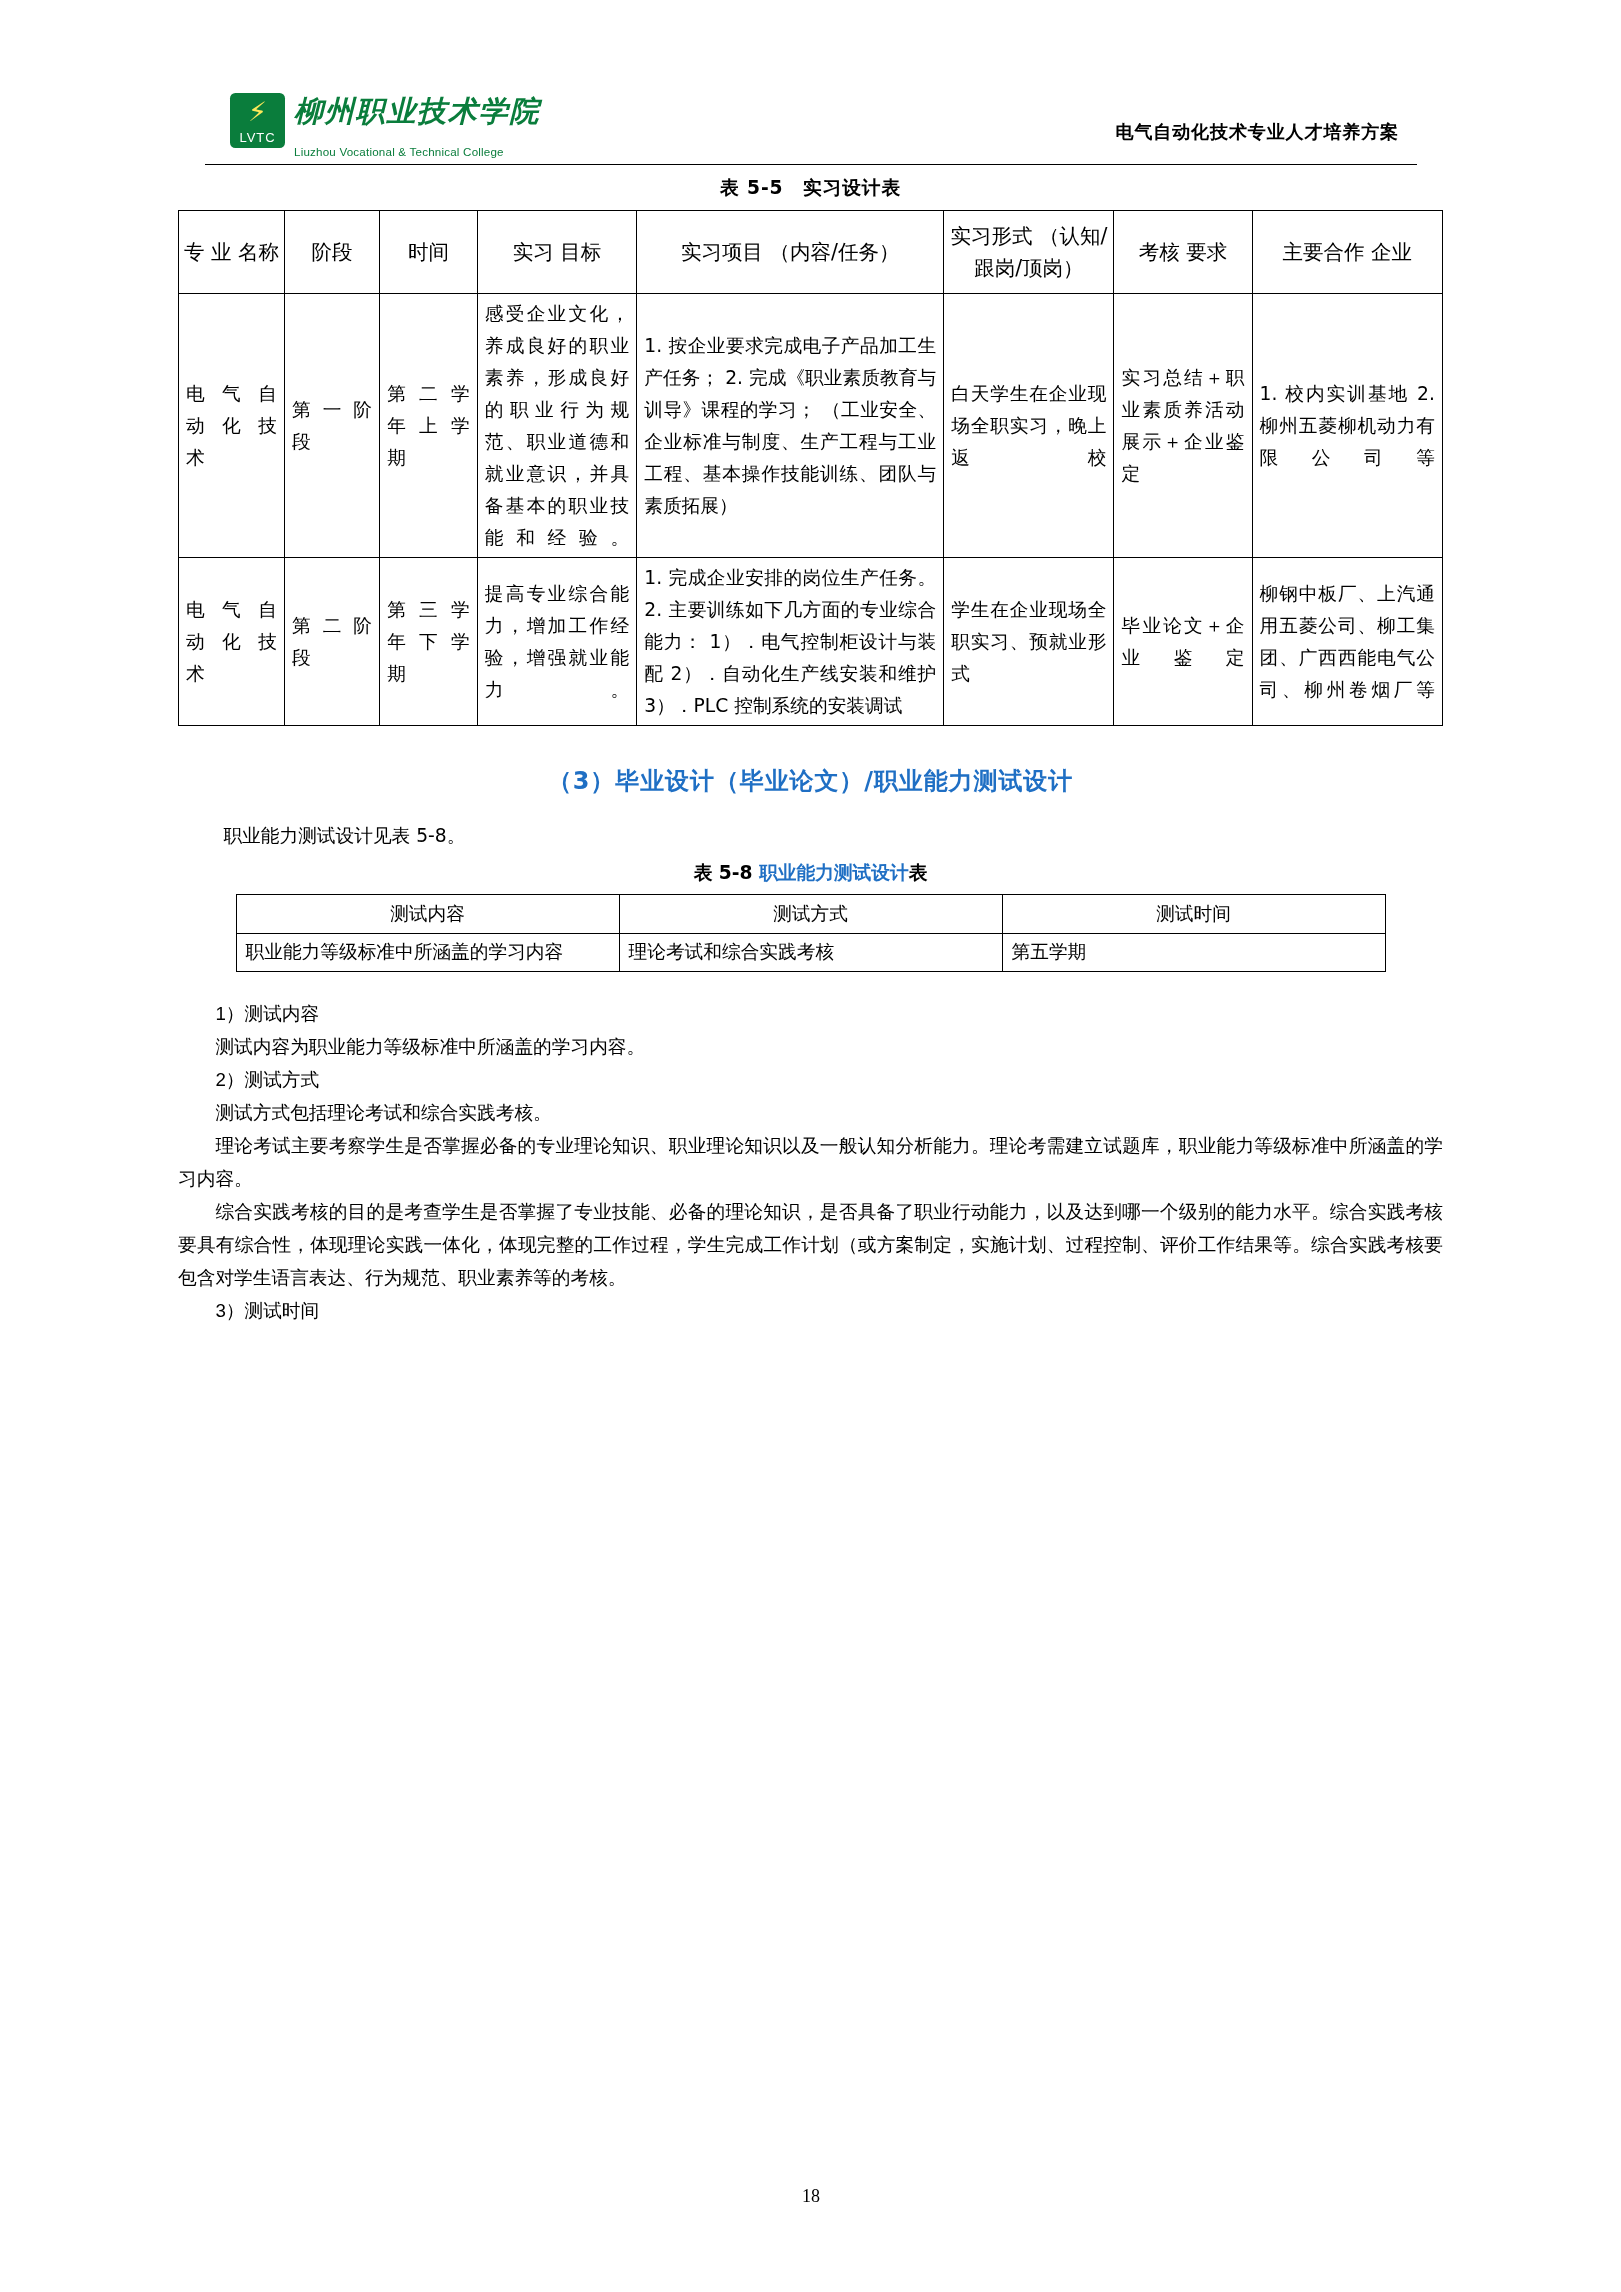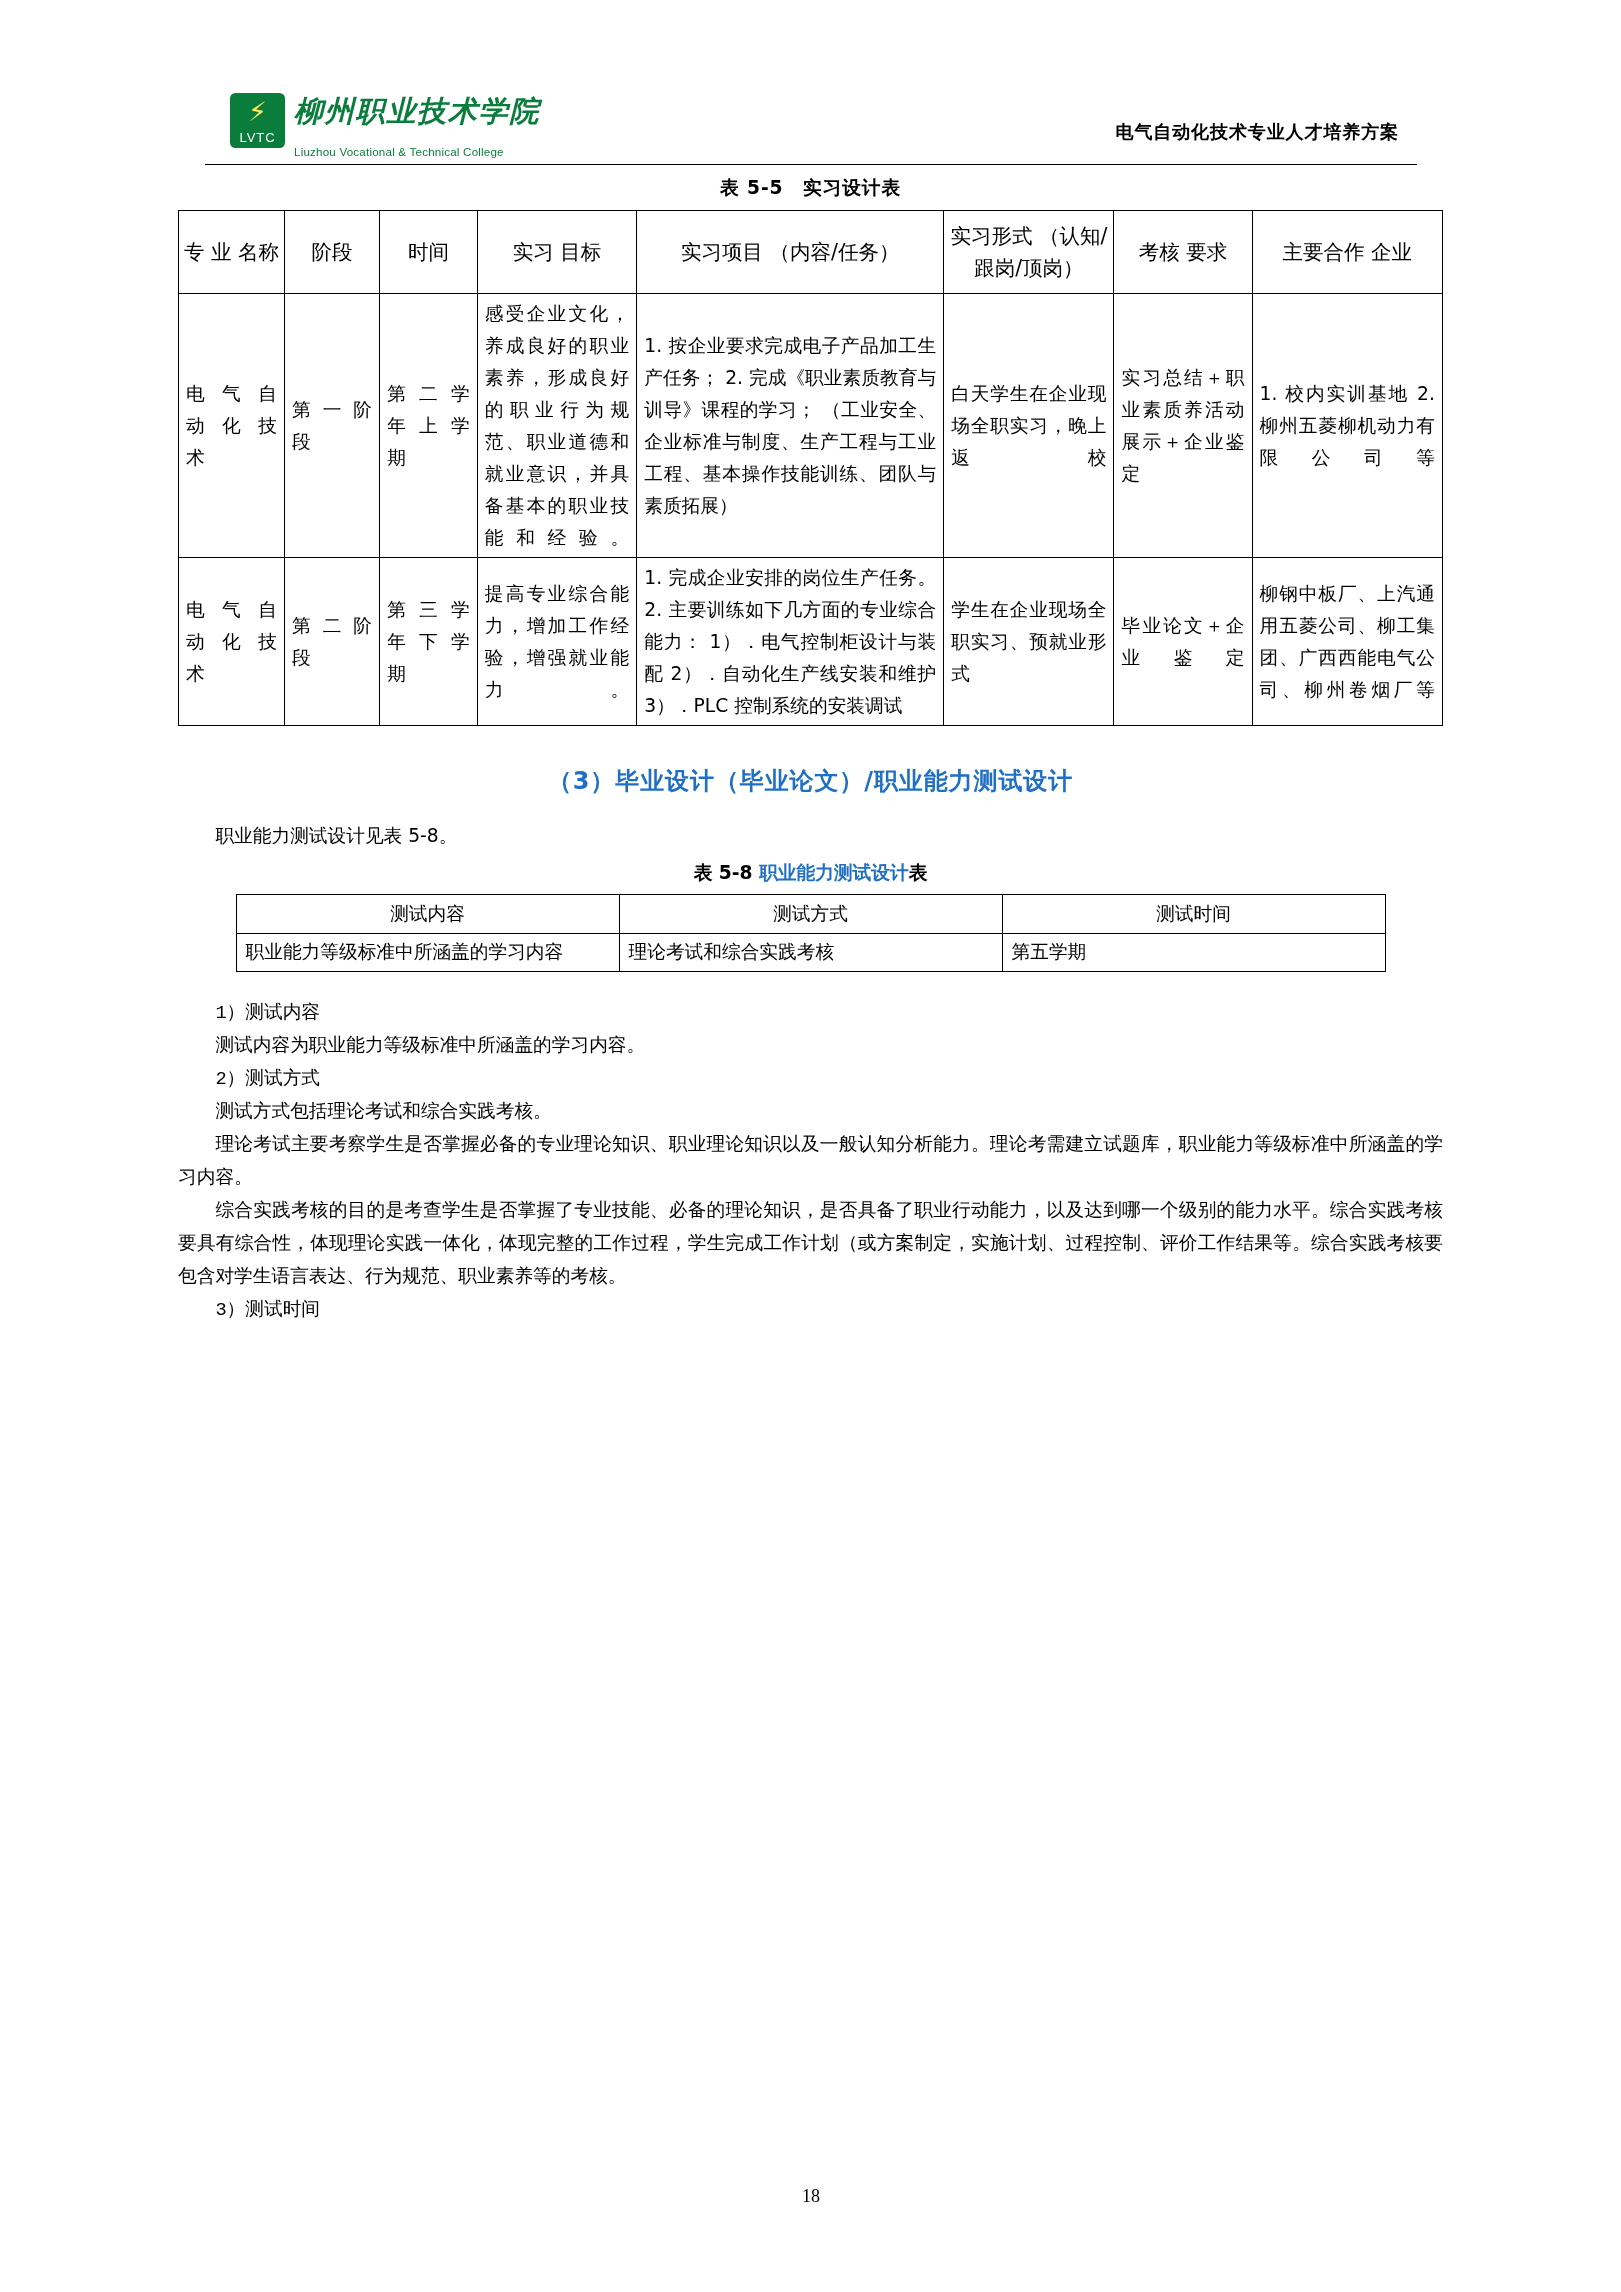--- a/index.html
+++ b/index.html
@@ -170,21 +170,21 @@
     font-weight: bold;
     text-align: center;
     margin: 39px 0 23px 0;
     letter-spacing: 0.9px;
   }
   .para {
     font-family: "DejaVu Sans", sans-serif;
     font-size: 18.7px;
     line-height: 31px;
     text-indent: 2em;
-    margin: 0;
+    margin: 8px;
   }
   .caption58 {
     text-align: center;
     font-family: "DejaVu Sans", sans-serif;
     font-size: 18.7px;
     font-weight: bold;
     margin: 9px 0 5.3px 0;
   }
   .caption58 .blue { color: #1f6fc4; }
 
@@ -205,21 +205,21 @@
   }
   table.t58 th { text-align: center; }
   .t58 col.a { width: 383px; }
   .t58 col.b { width: 383px; }
   .t58 col.c { width: 383px; }
 
   .body-block {
     margin-top: 25px;
   }
   .body-block p {
-    font-family: Liberation Mono, monospace;
+    font-family: Liberation Sans, sans-serif;
     font-size: 18.7px;
     line-height: 33px;
     margin: 0;
     text-indent: 2em;
     text-align: justify;
   }
   .body-block p.noindent-list {
     text-indent: 2em;
   }
 

